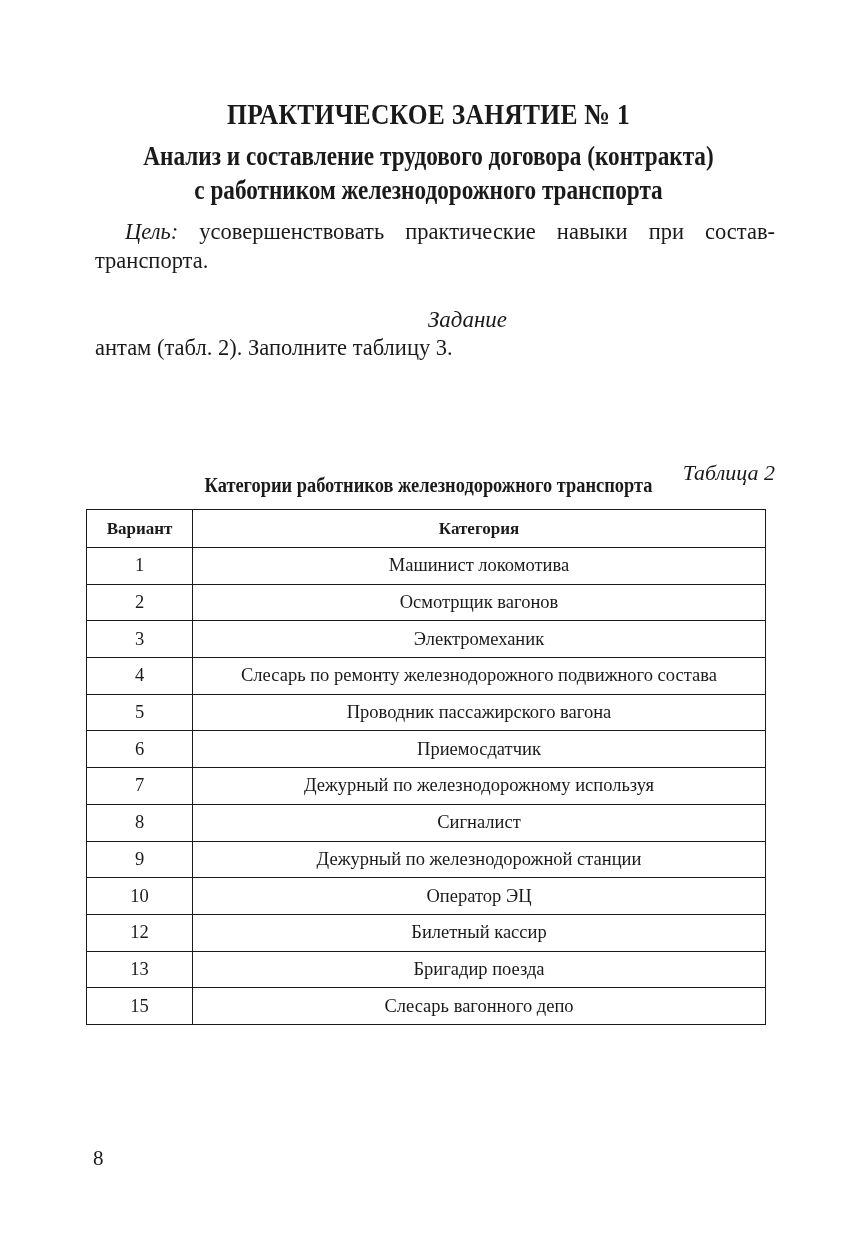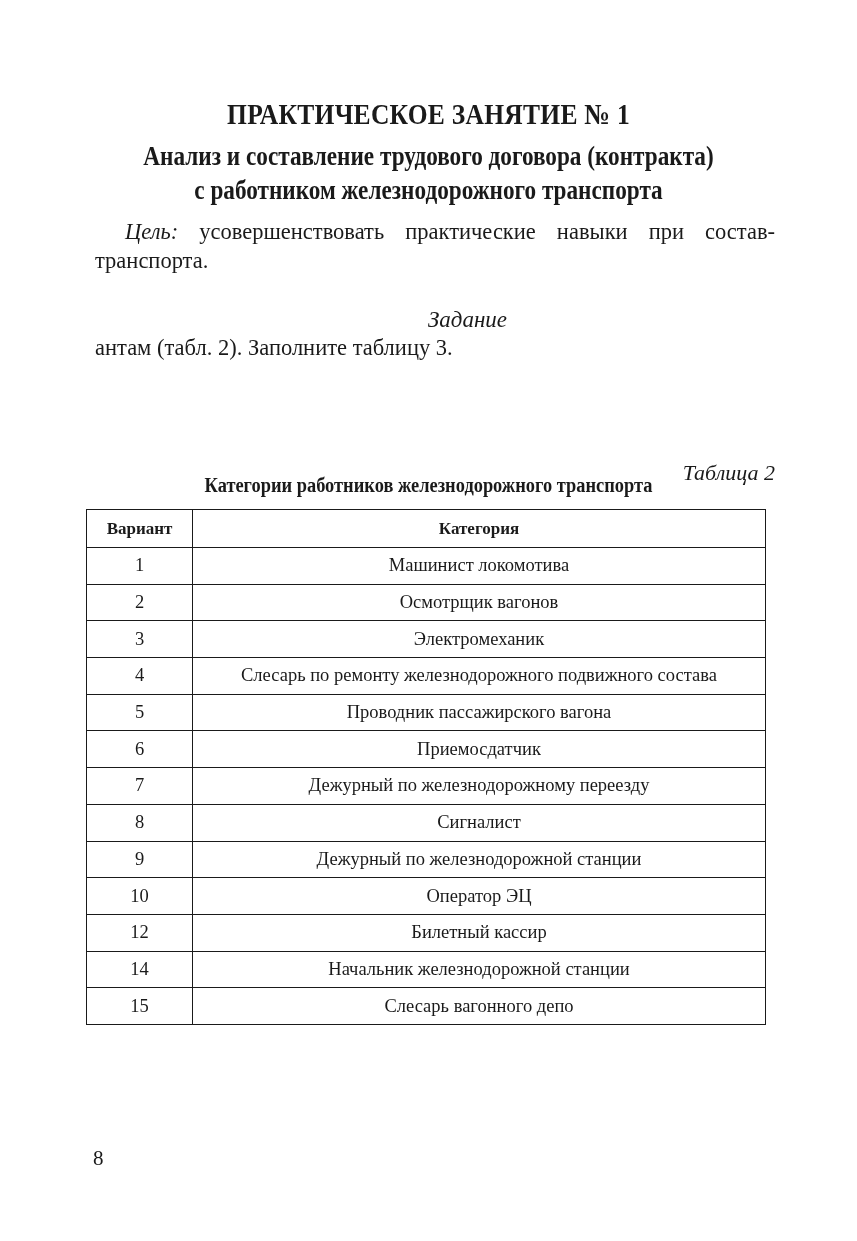--- a/index.html
+++ b/index.html
@@ -159,41 +159,41 @@
       <tr>
           <td>5</td>
           <td>Проводник пассажирского вагона</td>
         </tr>
       <tr>
           <td>6</td>
           <td>Приемосдатчик</td>
         </tr>
       <tr>
           <td>7</td>
-          <td>Дежурный по железнодорожному переезду</td>
+          <td>Дежурный по железнодорожному используя</td>
         </tr>
       <tr>
           <td>8</td>
           <td>Сигналист</td>
         </tr>
       <tr>
           <td>9</td>
           <td>Дежурный по железнодорожной станции</td>
         </tr>
       <tr>
           <td>10</td>
           <td>Оператор ЭЦ</td>
         </tr>
       <tr>
           <td>12</td>
           <td>Билетный кассир</td>
         </tr>
       <tr>
-          <td>14</td>
-          <td>Начальник железнодорожной станции</td>
+          <td>13</td>
+          <td>Бригадир поезда</td>
         </tr>
       <tr>
           <td>15</td>
           <td>Слесарь вагонного депо</td>
         </tr>
     </tbody>
   </table>
 
   <div class="page-number">8</div>
 </div>

